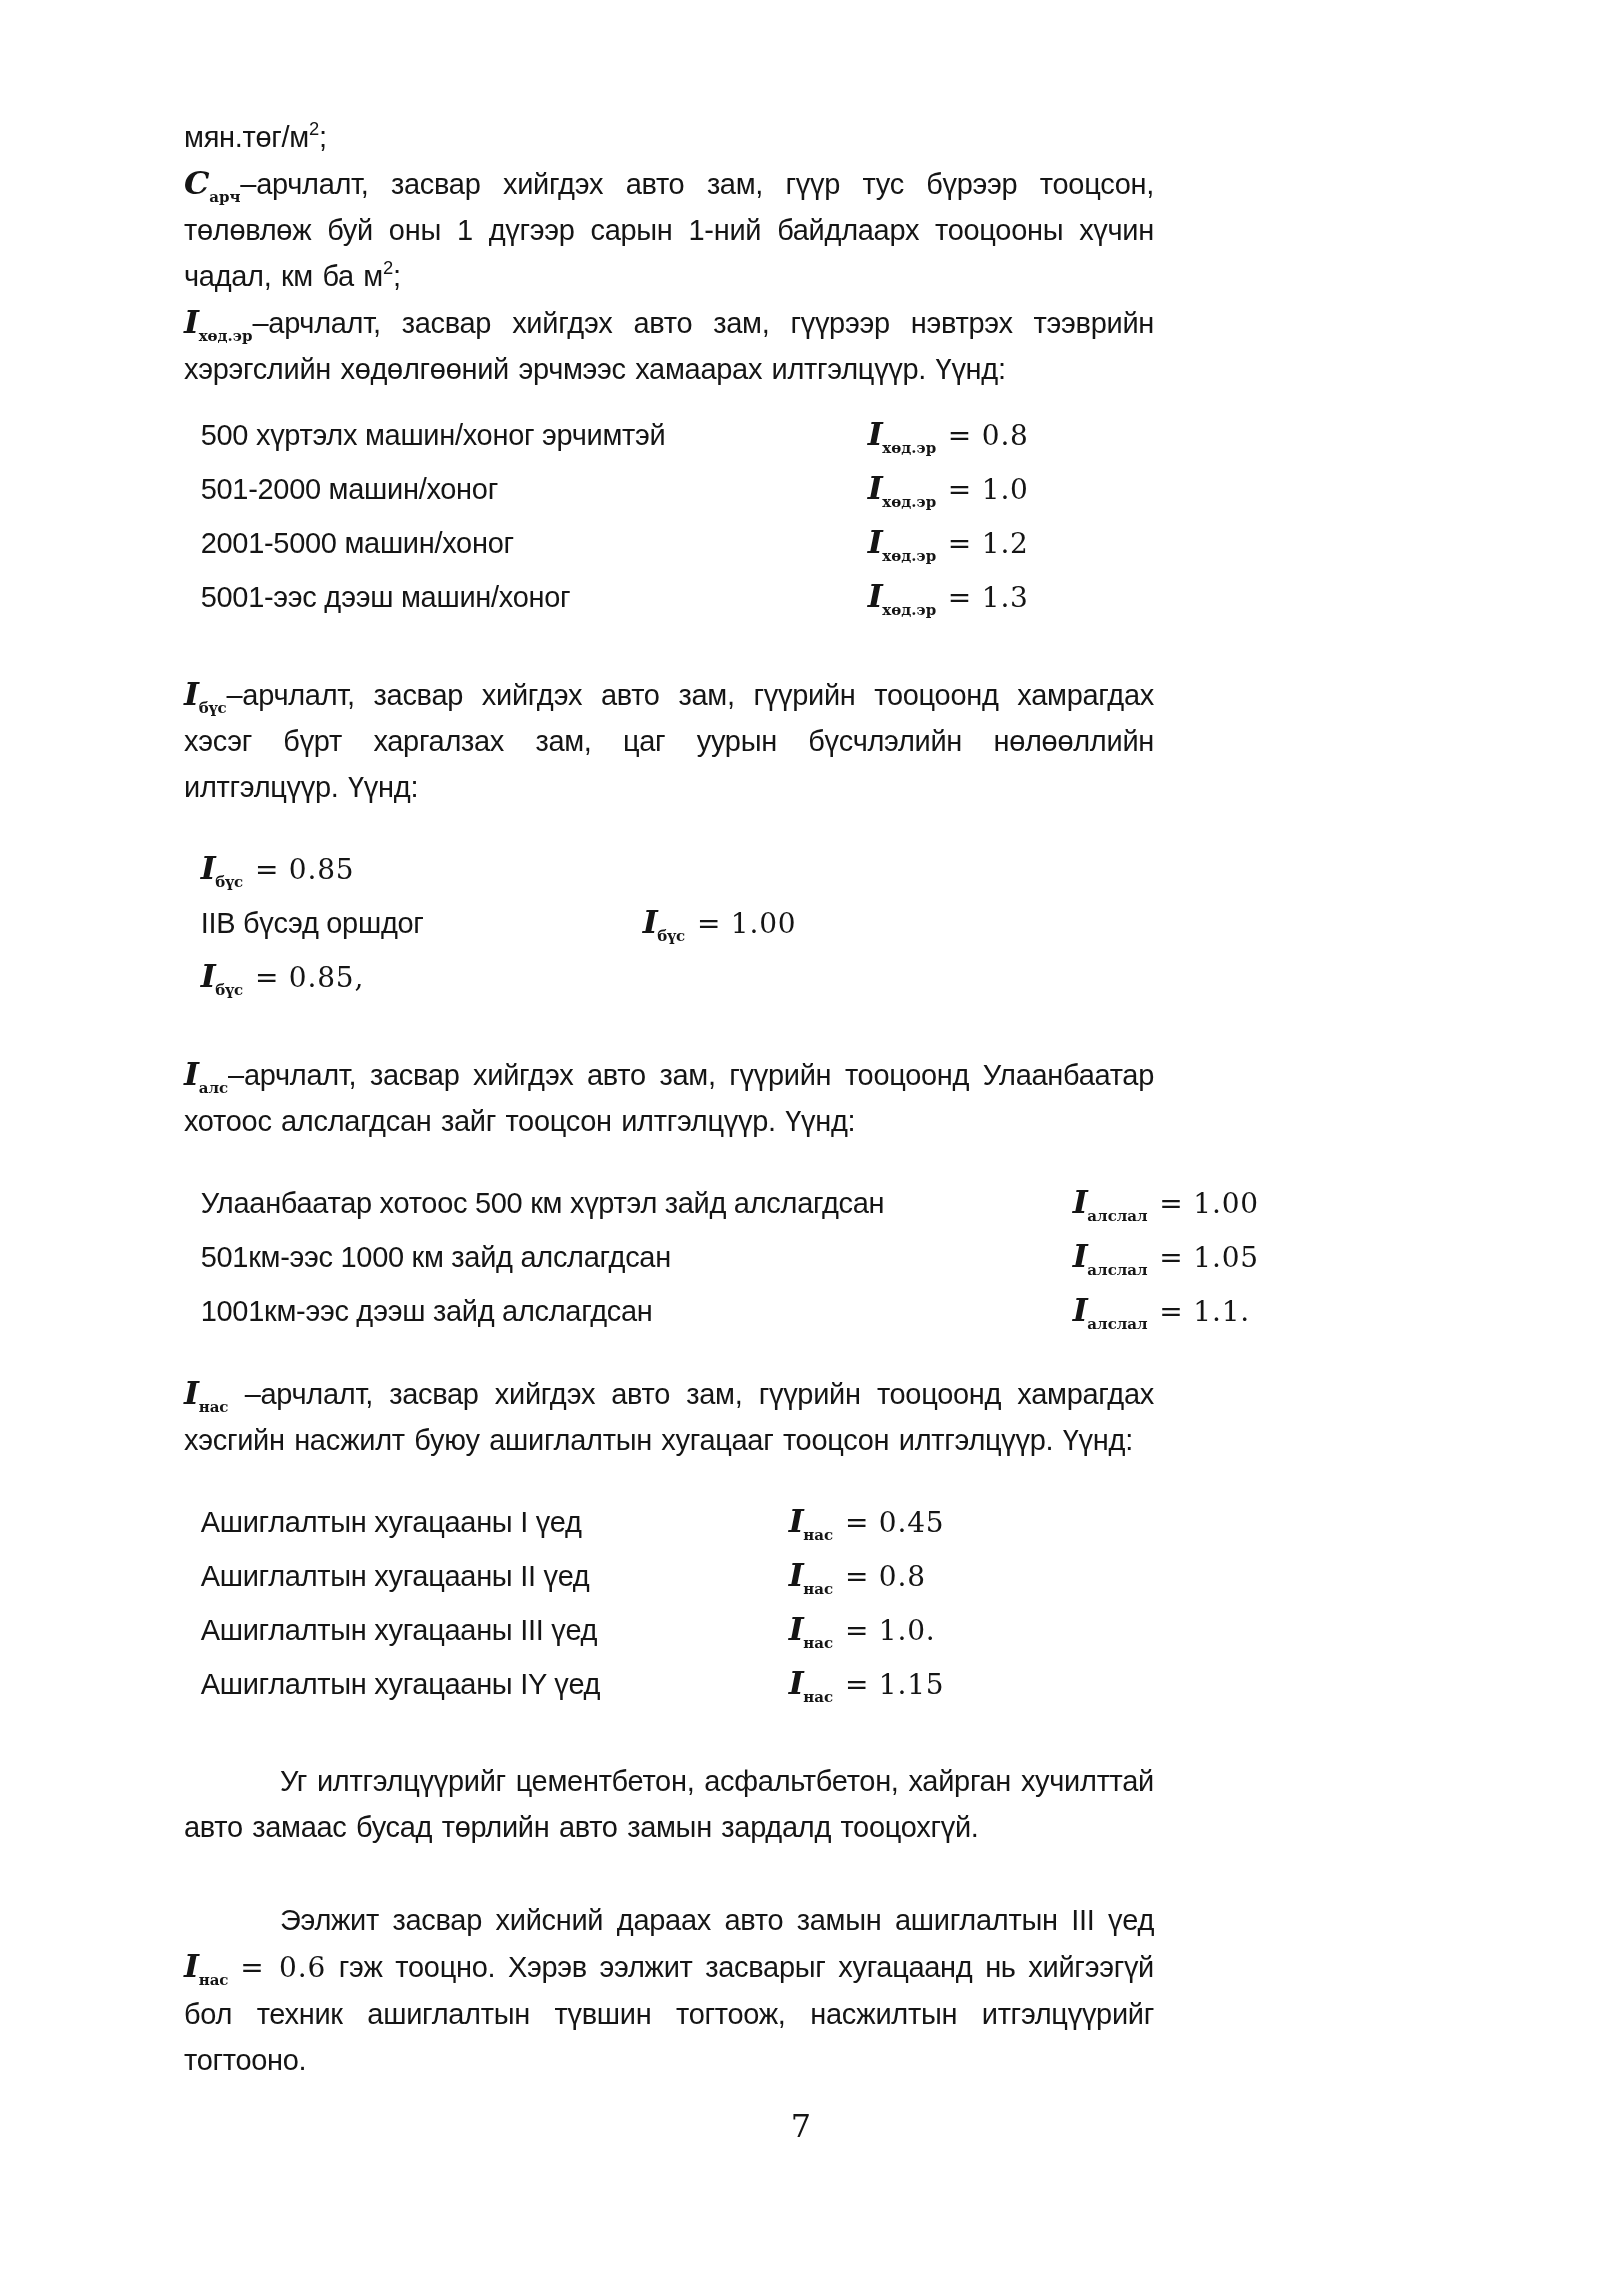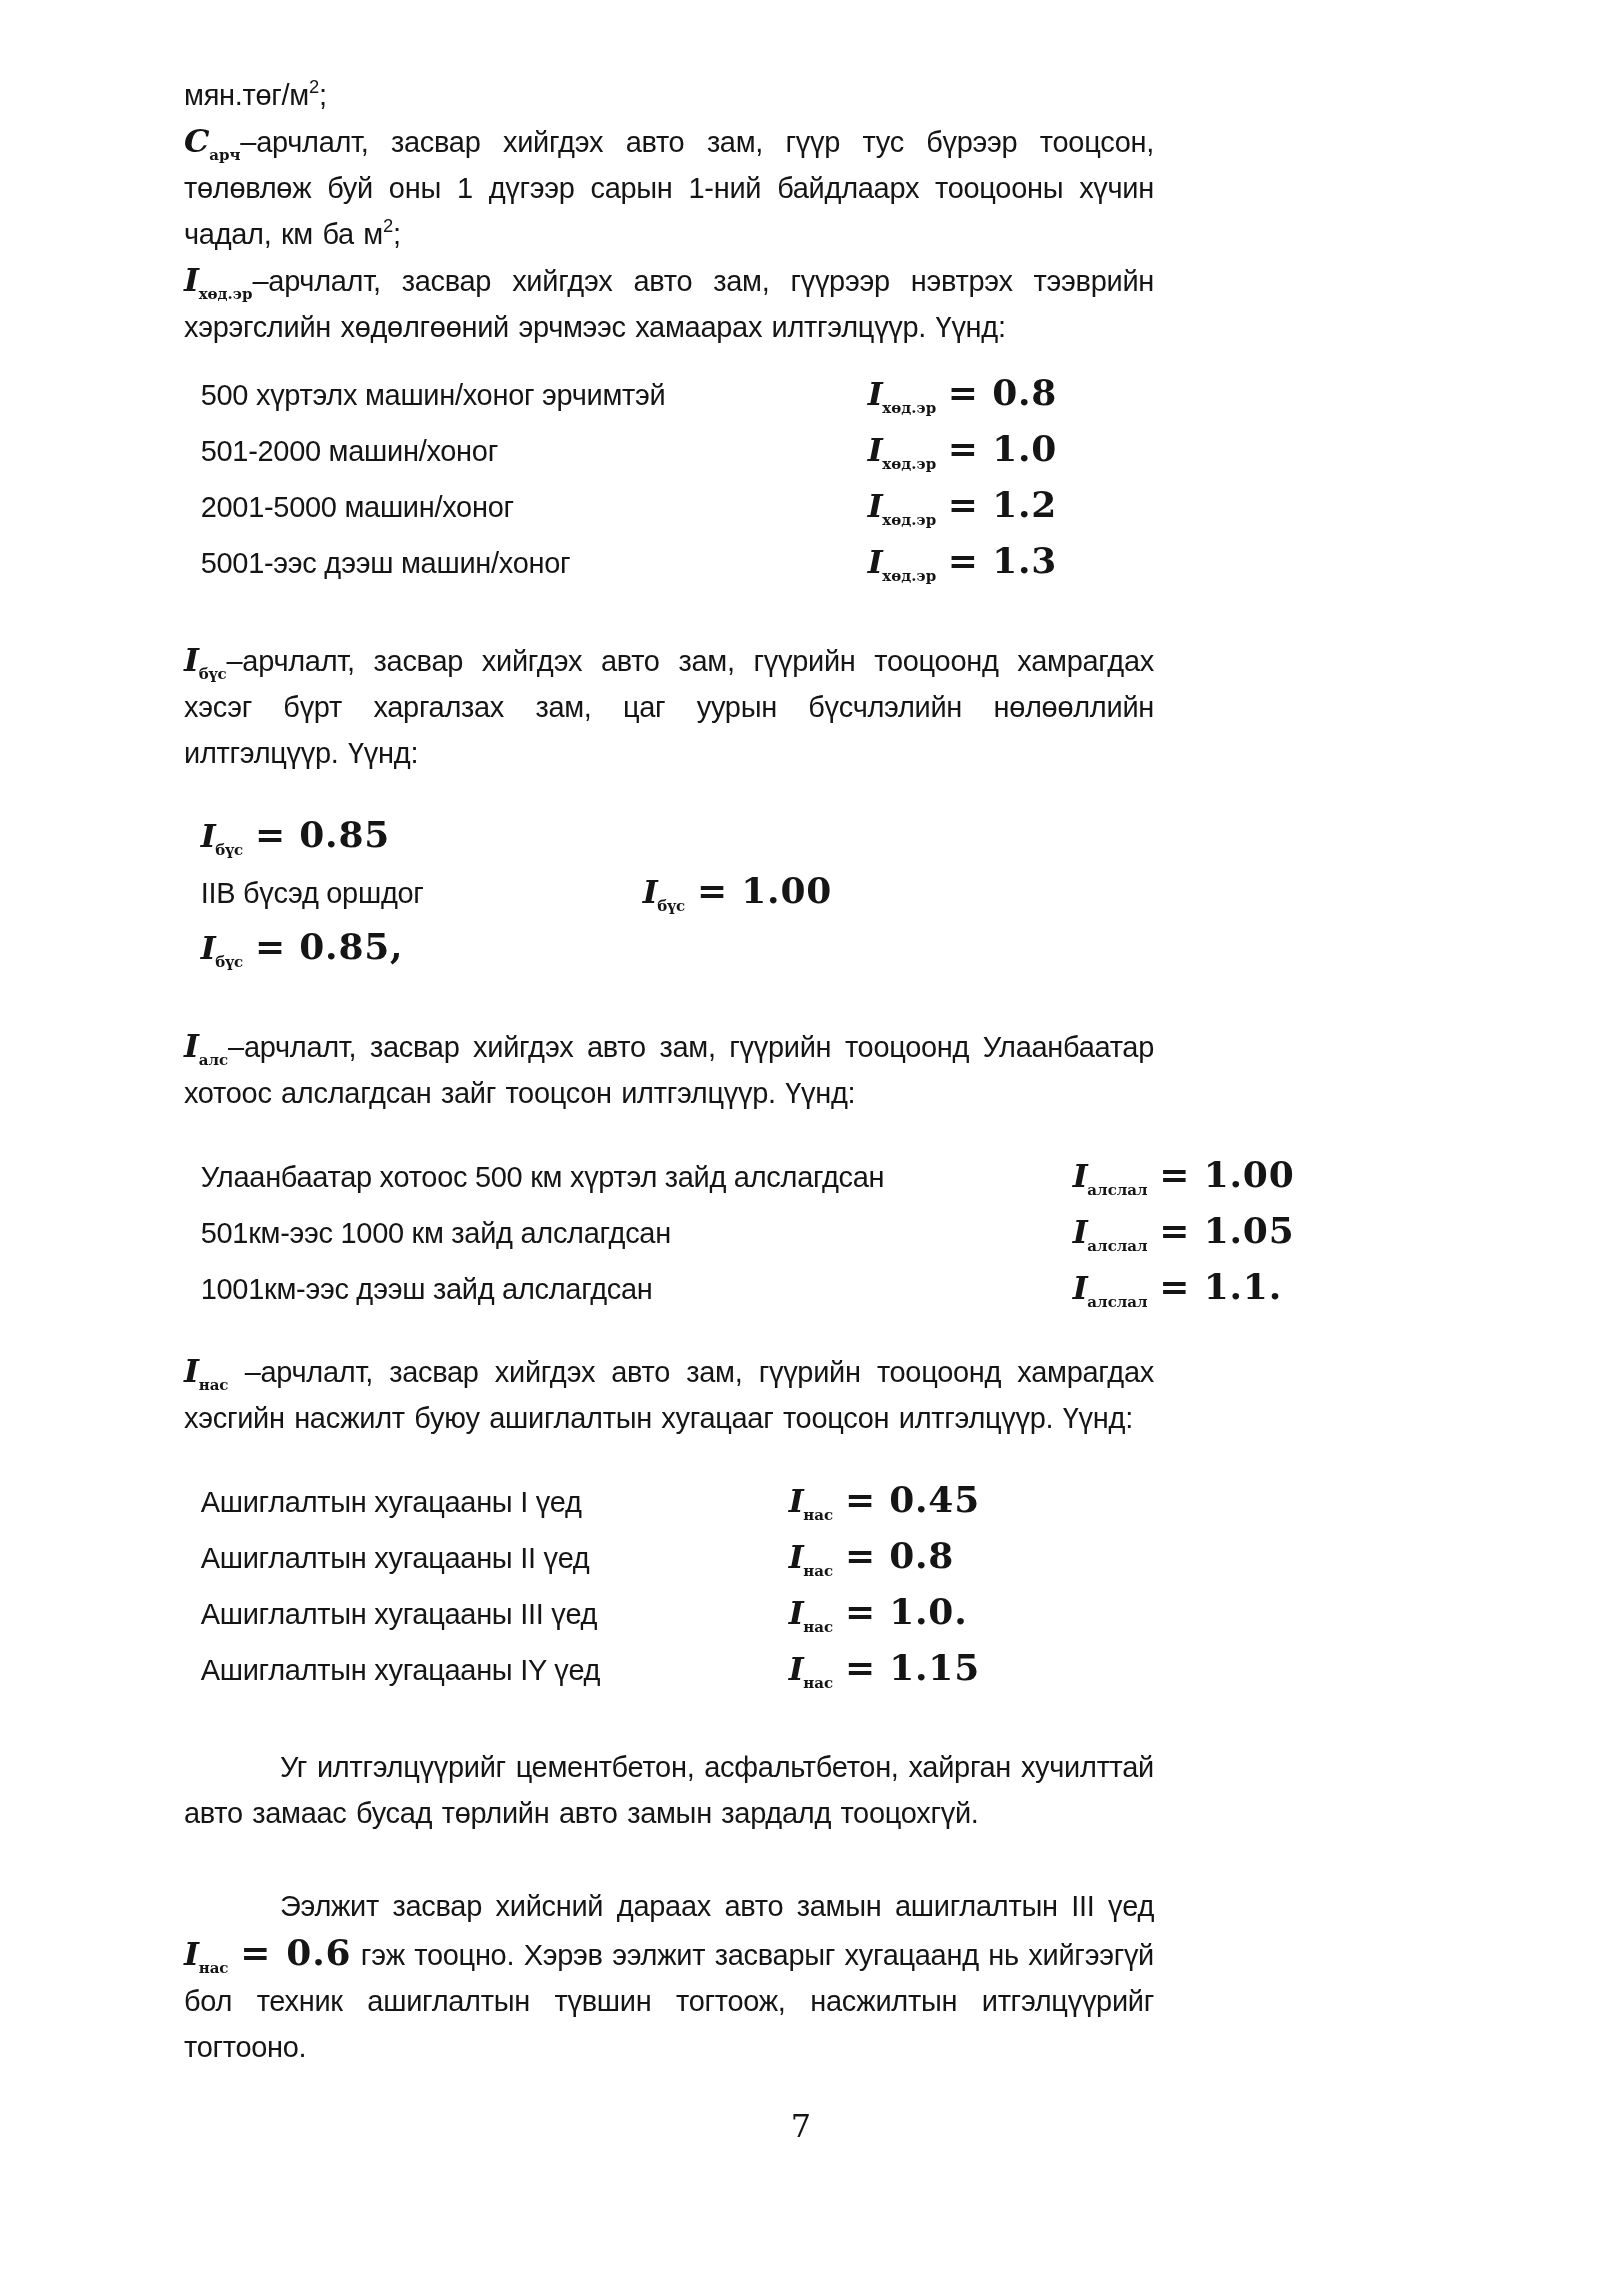--- a/index.html
+++ b/index.html
@@ -7,21 +7,21 @@
   body {
     width: 1602px;
     height: 2295px;
     background: #ffffff;
     color: #151515;
     font-family: "Liberation Sans", sans-serif;
   }
   .page {
     width: 1336px;
     height: 2295px;
-    padding: 72px 182px 0 184px;
+    padding: 114px 182px 0 184px;
     position: relative;
   }
   .para {
     font-size: 29px;
     line-height: 46px;
     text-align: justify;
     margin: 0;
     letter-spacing: -0.3px;
     word-spacing: 1.7px;
   }
@@ -43,22 +43,22 @@
     font-size: 32px;
   }
   .formula sub {
     font-size: 15px;
     font-weight: 700;
     line-height: 0;
     vertical-align: -8.3px;
     letter-spacing: 0;
   }
   .formula .val {
-    font-weight: 700;
-    font-size: 36px;
+    font-weight: 400;
+    font-size: 28px;
     margin-left: 11.7px;
     letter-spacing: 0.8px;
   }
 
   
   .dl { margin: 0; padding-left: 16.7px; }
   .dl .row {
     display: flex;
     align-items: baseline;
     font-size: 29px;

